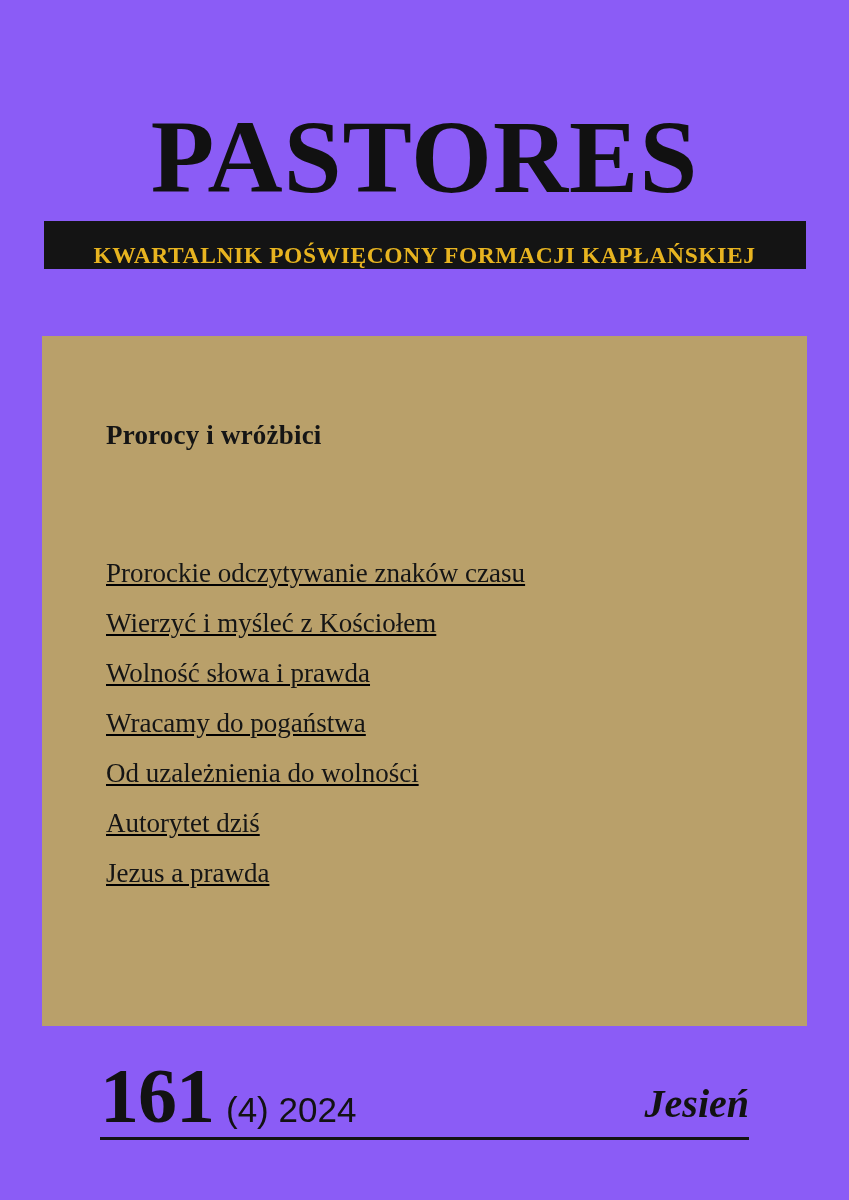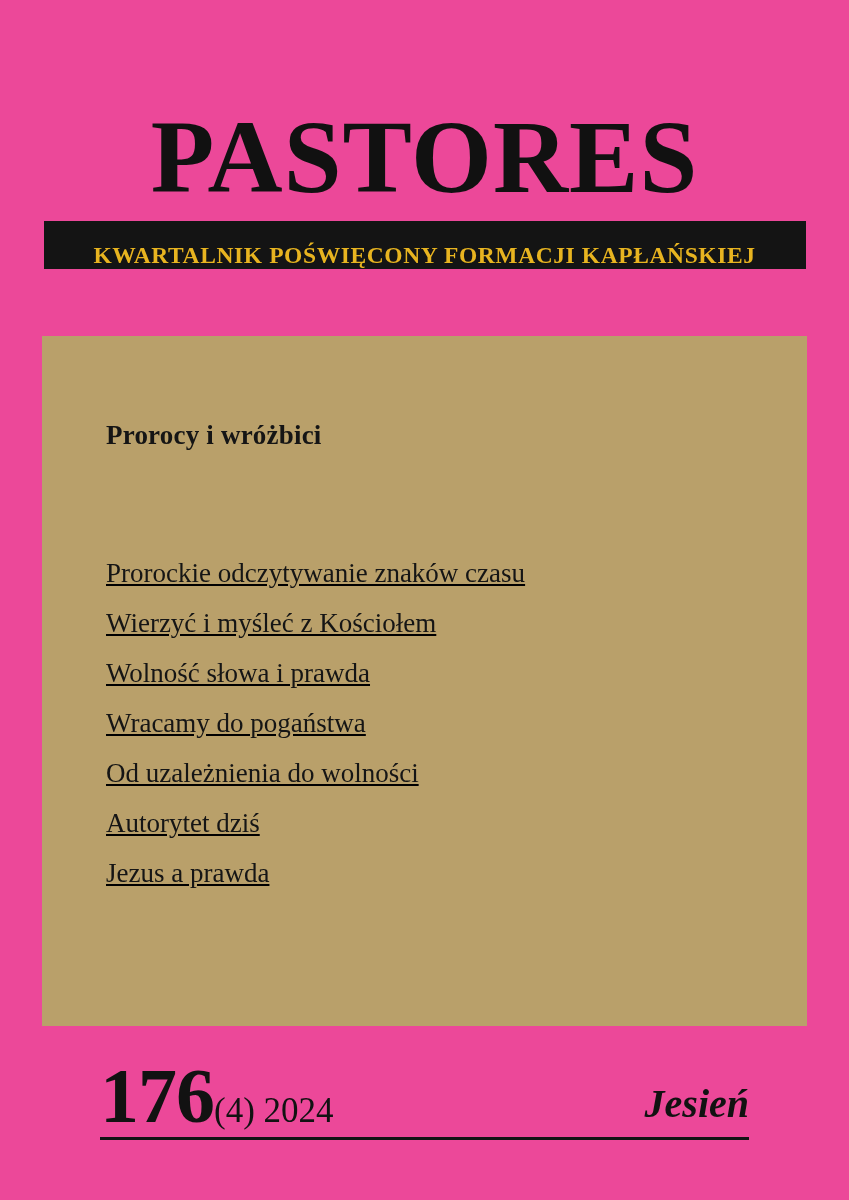--- a/index.html
+++ b/index.html
@@ -10,21 +10,21 @@
     width: 849px;
     height: 1200px;
     background: #ffffff;
     font-family: "Liberation Serif", serif;
     overflow: hidden;
   }
   .cover {
     position: relative;
     width: 849px;
     height: 1200px;
-    background: #ec4899;
+    background: #8b5cf6;
     box-sizing: border-box;
   }
 
   
   .masthead {
     position: absolute;
     left: 0;
     right: 0;
     top: 108px;
     text-align: center;
@@ -117,23 +117,24 @@
   }
   .issue-number {
     font-family: "Liberation Serif", serif;
     font-weight: bold;
     font-size: 78px;
     line-height: 0.9;
     color: #121212;
     letter-spacing: -1px;
   }
   .issue-meta {
-    font-family: Liberation Serif, serif;
+    font-family: Liberation Sans, sans-serif;
     font-size: 35px;
     color: #121212;
+    margin-left: 12px;
   }
   .season {
     font-family: "Liberation Serif", serif;
     font-weight: bold;
     font-style: italic;
     font-size: 40px;
     color: #121212;
     padding-bottom: 4px;
   }
 </style>
@@ -158,20 +159,20 @@
       <div class="toc-item">Wracamy do pogaństwa</div>
       <div class="toc-item">Od uzależnienia do wolności</div>
       <div class="toc-item">Autorytet dziś</div>
       <div class="toc-item">Jezus a prawda</div>
     </div>
   </div>
 
   <div class="footer">
     <div class="issue-line">
       <div class="issue-left">
-        <span class="issue-number">176</span>
+        <span class="issue-number">161</span>
         <span class="issue-meta">(4) 2024</span>
       </div>
       <div class="season">Jesień</div>
     </div>
   </div>
 
 </div>
 
 </body></html>

